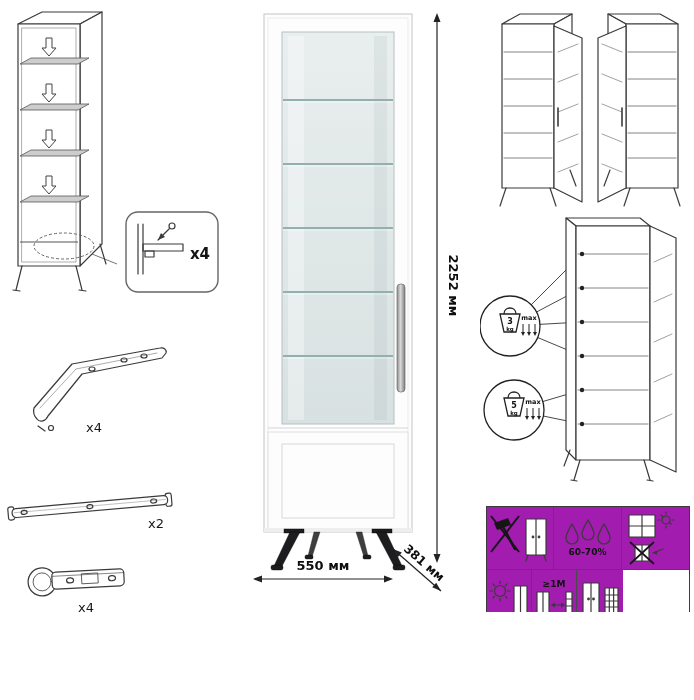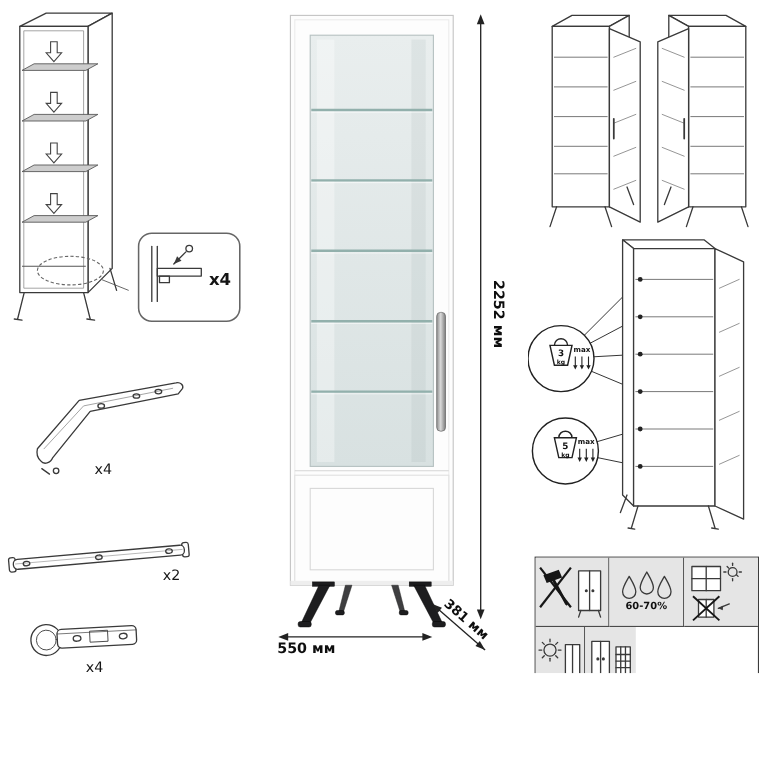--- a/index.html
+++ b/index.html
@@ -3,25 +3,25 @@
 <meta charset="utf-8">
 <style>
 *{margin:0;padding:0;box-sizing:border-box}
 body{background:#fff;font-family:"DejaVu Sans",sans-serif}
 .sheet{position:relative;width:694px;height:612px;background:#fff;overflow:hidden}
 .abs{position:absolute}
 svg{display:block}
 .qty{position:absolute;font-size:13px;color:#161616;white-space:nowrap}
 .dim{position:absolute;font-size:13px;font-weight:600;color:#0e0e0e;white-space:nowrap}
 .dim.vert{left:418px;top:278px;width:70px;text-align:center;transform:rotate(90deg)}
-.dim.horiz{left:252px;top:583px;width:142px;}
+.dim.horiz{left:252px;top:558px;width:142px;text-align:center}
 .dim.depth{left:392px;top:556px;width:64px;text-align:center;transform:rotate(41deg);font-size:12px}
 .care-grid{position:absolute;left:486px;top:506px;width:204px;border:1.5px solid #3c3c3c;background:#fff}
 .care-row{display:flex}
-.care-cell{border-right:1px solid #4a4a4a;border-bottom:1px solid #4a4a4a;height:63px;display:flex;flex-direction:column;align-items:center;justify-content:center;overflow:hidden;background:#e5e5e5}
+.care-cell{border-right:1px solid #4a4a4a;border-bottom:1px solid #4a4a4a;height:63px;display:flex;flex-direction:column;align-items:center;justify-content:center;overflow:hidden;background:#a21caf}
 .care-row:last-child .care-cell{border-bottom:none}
 .care-cell:last-child{border-right:none}
 .w68{width:68px}.w45{width:45px}.w46{width:46px}.w51{width:51px}
 .care-text{font-size:9px;font-weight:700;color:#101010;line-height:1.1;white-space:nowrap}
 .care-text.small{font-size:7.5px}
 .line-art{stroke:#3a3a3a;fill:none;stroke-width:1.2;stroke-linejoin:round;stroke-linecap:round}
 </style>
 </head>
 <body>
 
@@ -401,20 +401,36 @@
               <line x1="16.2" y1="18.2" x2="18" y2="20"></line>
             <line x1="4" y1="20" x2="5.8" y2="18.2"></line>
               <line x1="16.2" y1="7.8" x2="18" y2="6"></line>
             <rect x="25" y="8" width="13" height="30" fill="#fff"></rect>
               <line x1="31.5" y1="8" x2="31.5" y2="38"></line>
             <line x1="27" y1="38" x2="25.5" y2="43"></line>
               <line x1="36" y1="38" x2="37.5" y2="43"></line>
           </g>
         </svg>
       </div>
+      <div class="care-cell w45">
+        <div class="care-text">≥1M</div>
+        <svg width="41" height="32" viewBox="0 0 41 32">
+          <g class="line-art" stroke-width="1.2">
+            <rect x="3" y="2" width="12" height="26" fill="#fff"></rect>
+              <line x1="9" y1="2" x2="9" y2="28"></line>
+            <line x1="18" y1="15" x2="30" y2="15"></line>
+            <polygon points="17,15 21,12.5 21,17.5" fill="#3a3a3a" stroke="none"></polygon>
+            <polygon points="31,15 27,12.5 27,17.5" fill="#3a3a3a" stroke="none"></polygon>
+            <rect x="32" y="2" width="6" height="26" fill="#fff"></rect>
+            <line x1="32" y1="9" x2="38" y2="9"></line>
+              <line x1="32" y1="16" x2="38" y2="16"></line>
+              <line x1="32" y1="23" x2="38" y2="23"></line>
+          </g>
+        </svg>
+      </div>
       <div class="care-cell w46">
         <svg width="42" height="46" viewBox="0 0 42 46">
           <g class="line-art" stroke-width="1.2">
             <rect x="4" y="5" width="16" height="32" fill="#fff"></rect>
               <line x1="12" y1="5" x2="12" y2="37"></line>
             <circle cx="9.5" cy="21" r="0.8" fill="#333"></circle>
               <circle cx="14.5" cy="21" r="0.8" fill="#333"></circle>
             <rect x="26" y="10" width="13" height="26" fill="#fff"></rect>
             <line x1="30.3" y1="10" x2="30.3" y2="36"></line>
               <line x1="34.6" y1="10" x2="34.6" y2="36"></line>

